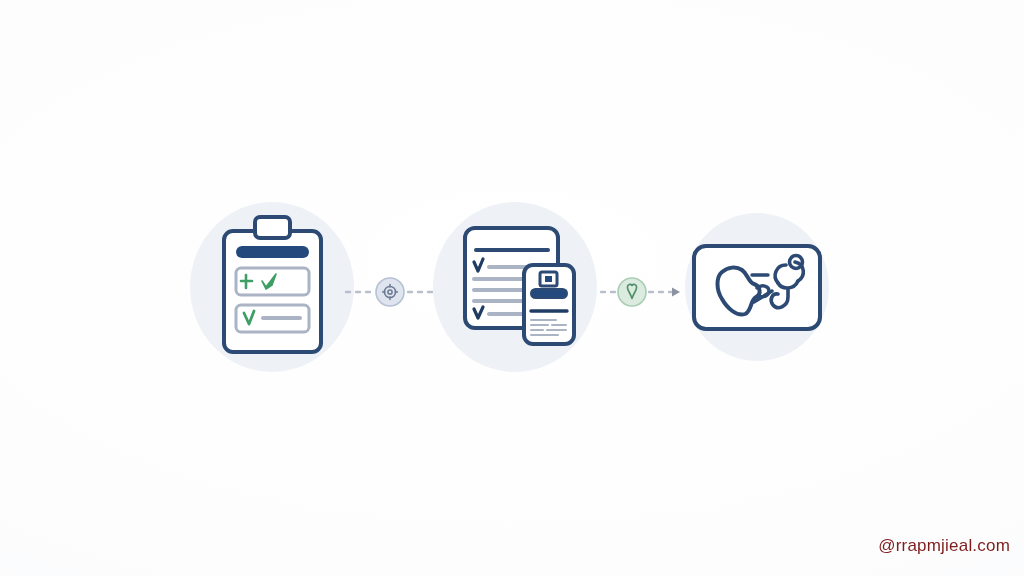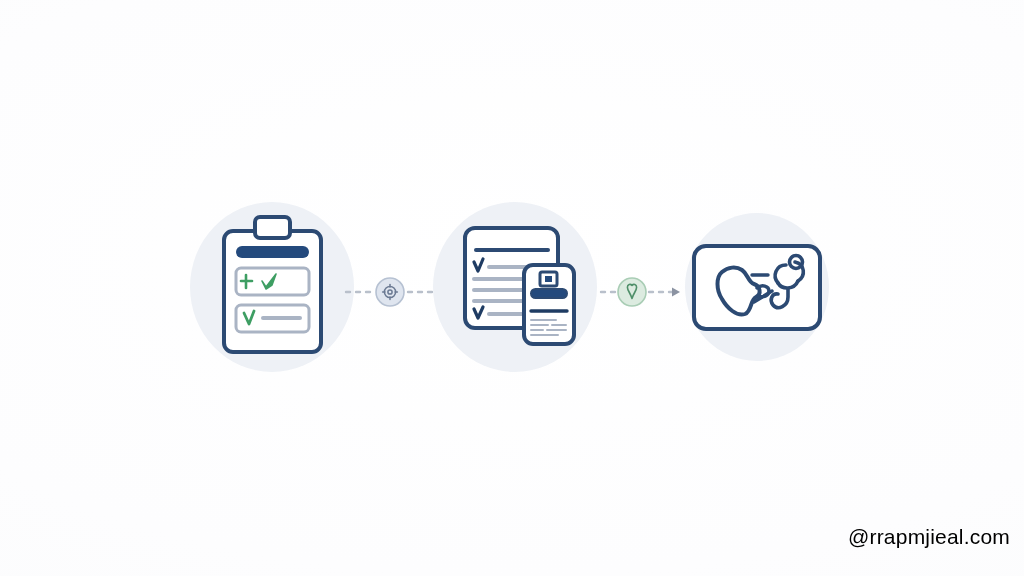--- a/index.html
+++ b/index.html
@@ -27,24 +27,24 @@
     position: absolute;
     left: 0;
     top: 0;
     width: 1024px;
     height: 576px;
   }
 
   #watermark {
     position: absolute;
     right: 14px;
-    bottom: 27px;
-    font-size: 21px;
+    bottom: 20px;
+    font-size: 17px;
     letter-spacing: 0.2px;
-    color: #000000;
+    color: #7f1d1d;
     filter: blur(0.55px);
     user-select: none;
     white-space: nowrap;
   }
 </style>
 </head>
 <body>
 
 <div id="canvas"></div>
 

